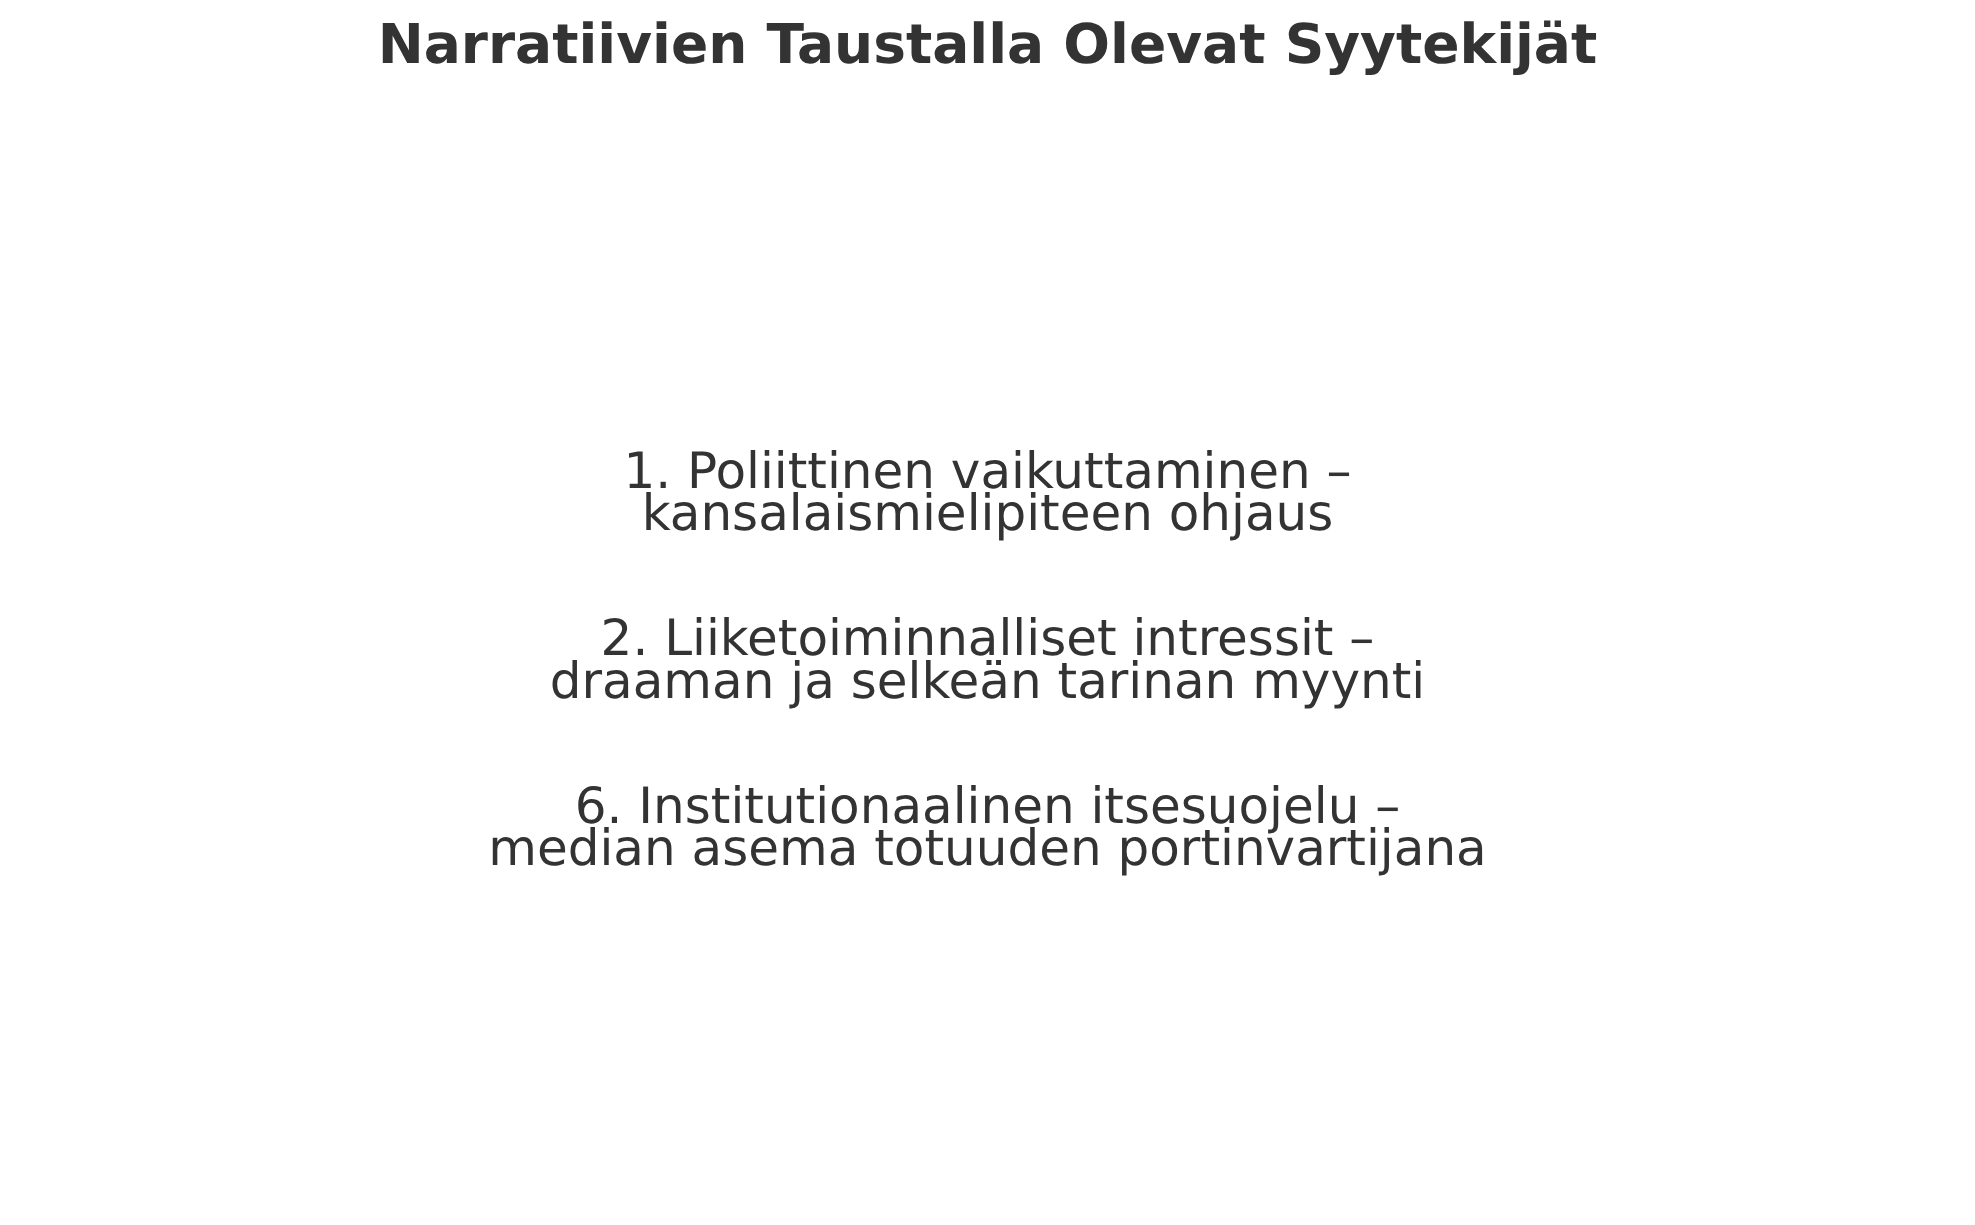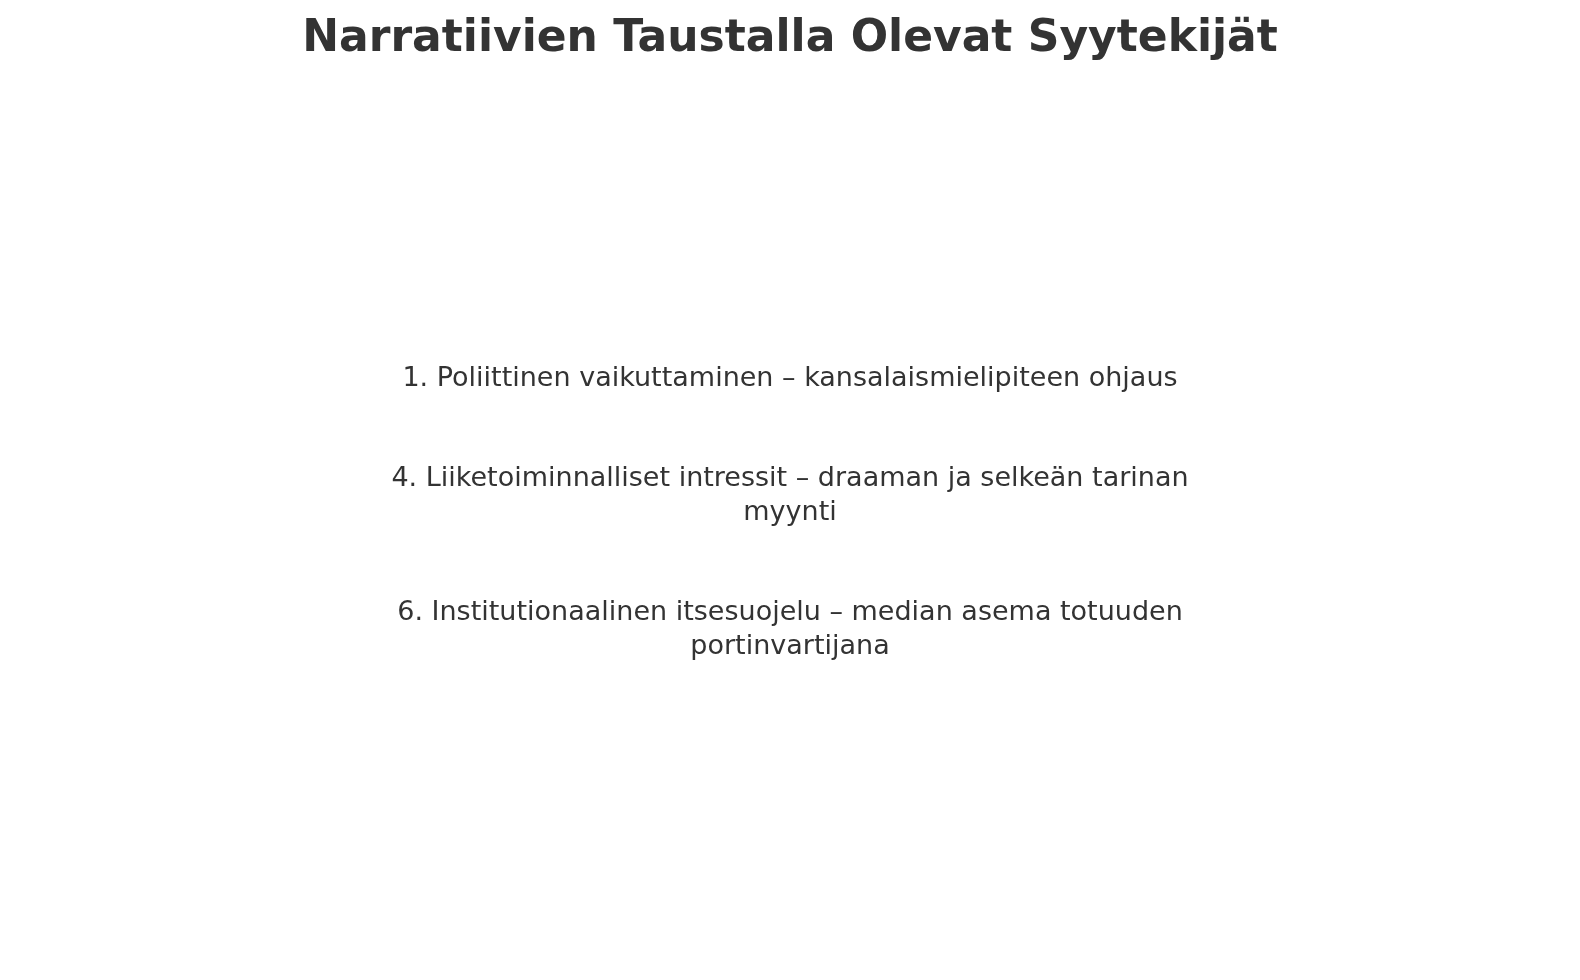--- a/index.html
+++ b/index.html
@@ -39,38 +39,38 @@
   .content-block {
     position: absolute;
     top: 360px;
     left: 50%;
     transform: translateX(-50%);
     width: 800px;
     text-align: center;
   }
 
   .factor-item {
-    font-size: 27px;
+    font-size: 40px;
     line-height: 34px;
     color: #333333;
     font-weight: normal;
     margin: 0;
     padding: 0;
   }
 
   .factor-item + .factor-item {
     margin-top: 66px;
   }
 </style>
 </head>
 <body>
 
 <div class="slide">
 
   <h1 class="slide-title">Narratiivien Taustalla Olevat Syytekijät</h1>
 
   <div class="content-block">
     <p class="factor-item">1. Poliittinen vaikuttaminen – kansalaismielipiteen ohjaus</p>
-    <p class="factor-item">4. Liiketoiminnalliset intressit – draaman ja selkeän tarinan myynti</p>
+    <p class="factor-item">2. Liiketoiminnalliset intressit – draaman ja selkeän tarinan myynti</p>
     <p class="factor-item">6. Institutionaalinen itsesuojelu – median asema totuuden portinvartijana</p>
   </div>
 
 </div>
 
 </body></html>

